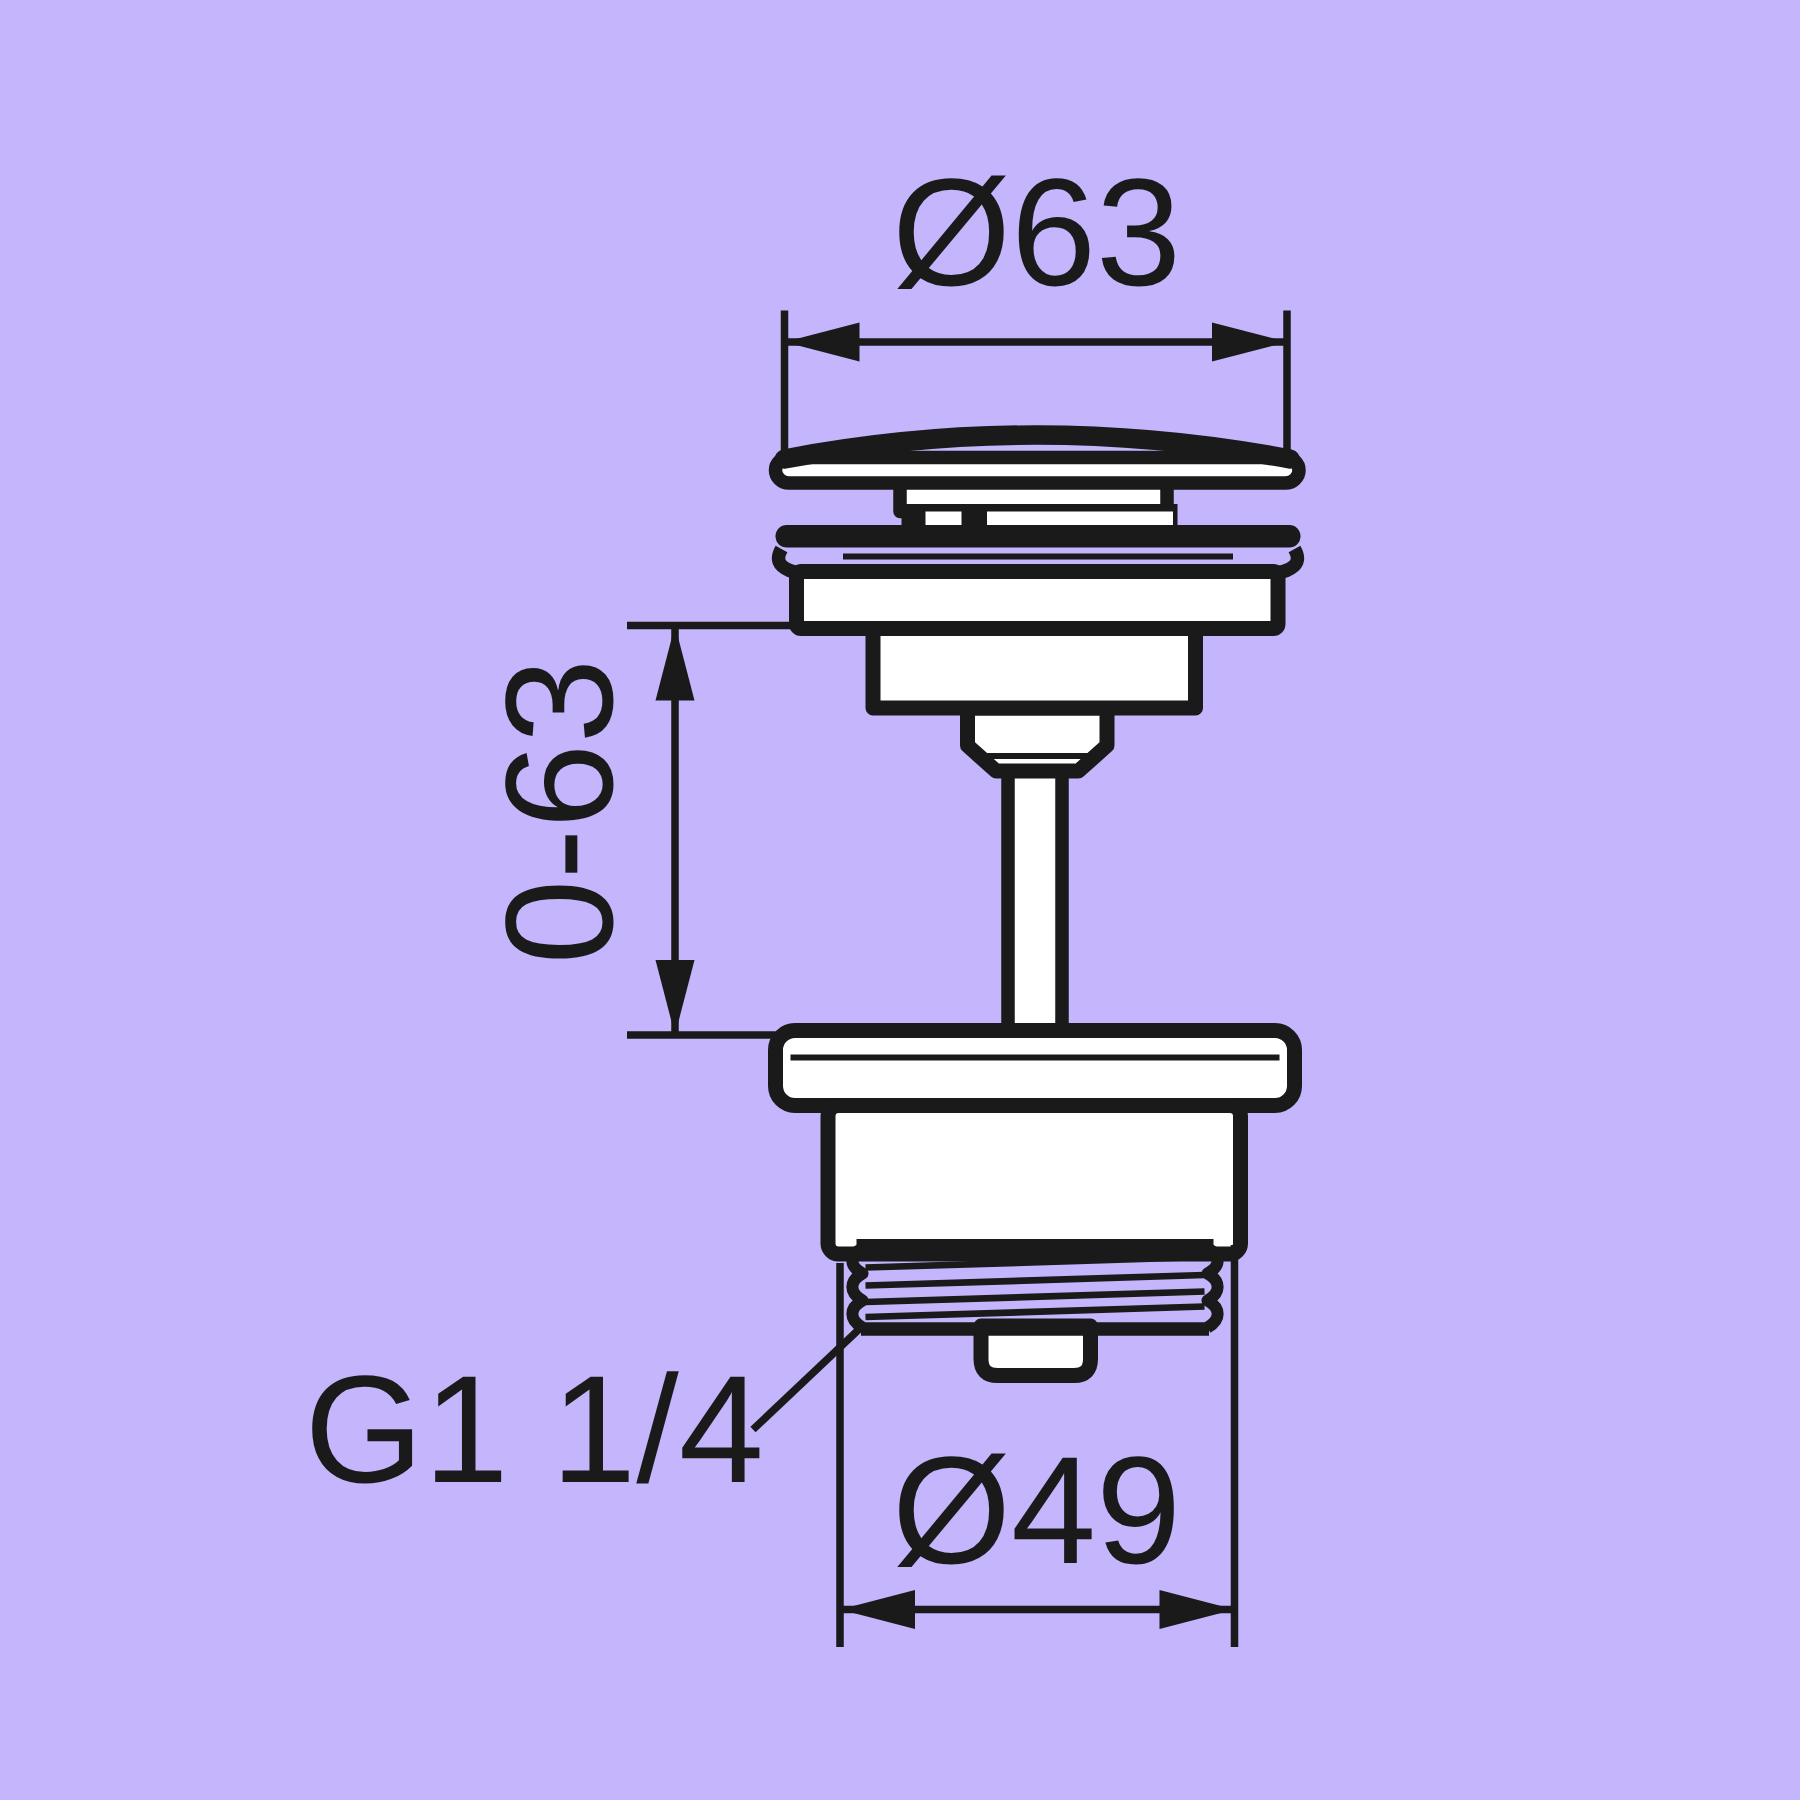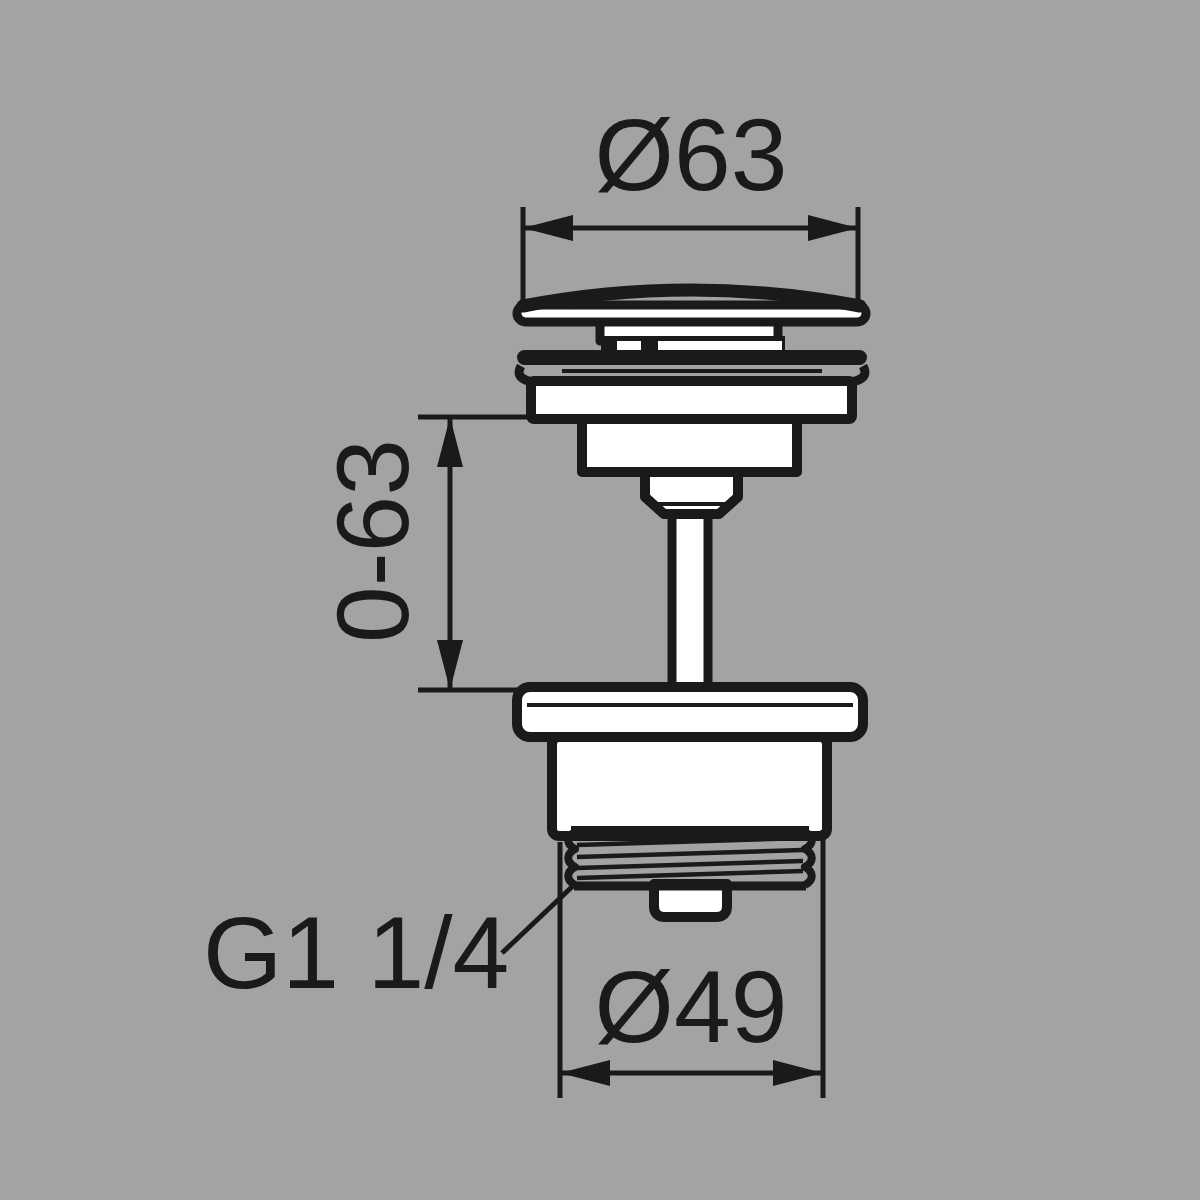--- a/index.html
+++ b/index.html
@@ -4,21 +4,21 @@
 <style>
   html, body {
     margin: 0;
     padding: 0;
     background: #ffffff;
   }
   .canvas {
     position: relative;
     width: 1200px;
     height: 1200px;
-    background: #a3a3a3;
+    background: #c4b5fd;
     overflow: hidden;
   }
   svg {
     display: block;
     width: 1200px;
     height: 1200px;
   }
   .dim-text {
     font-family: "Liberation Sans", "DejaVu Sans", sans-serif;
     font-size: 102px;

